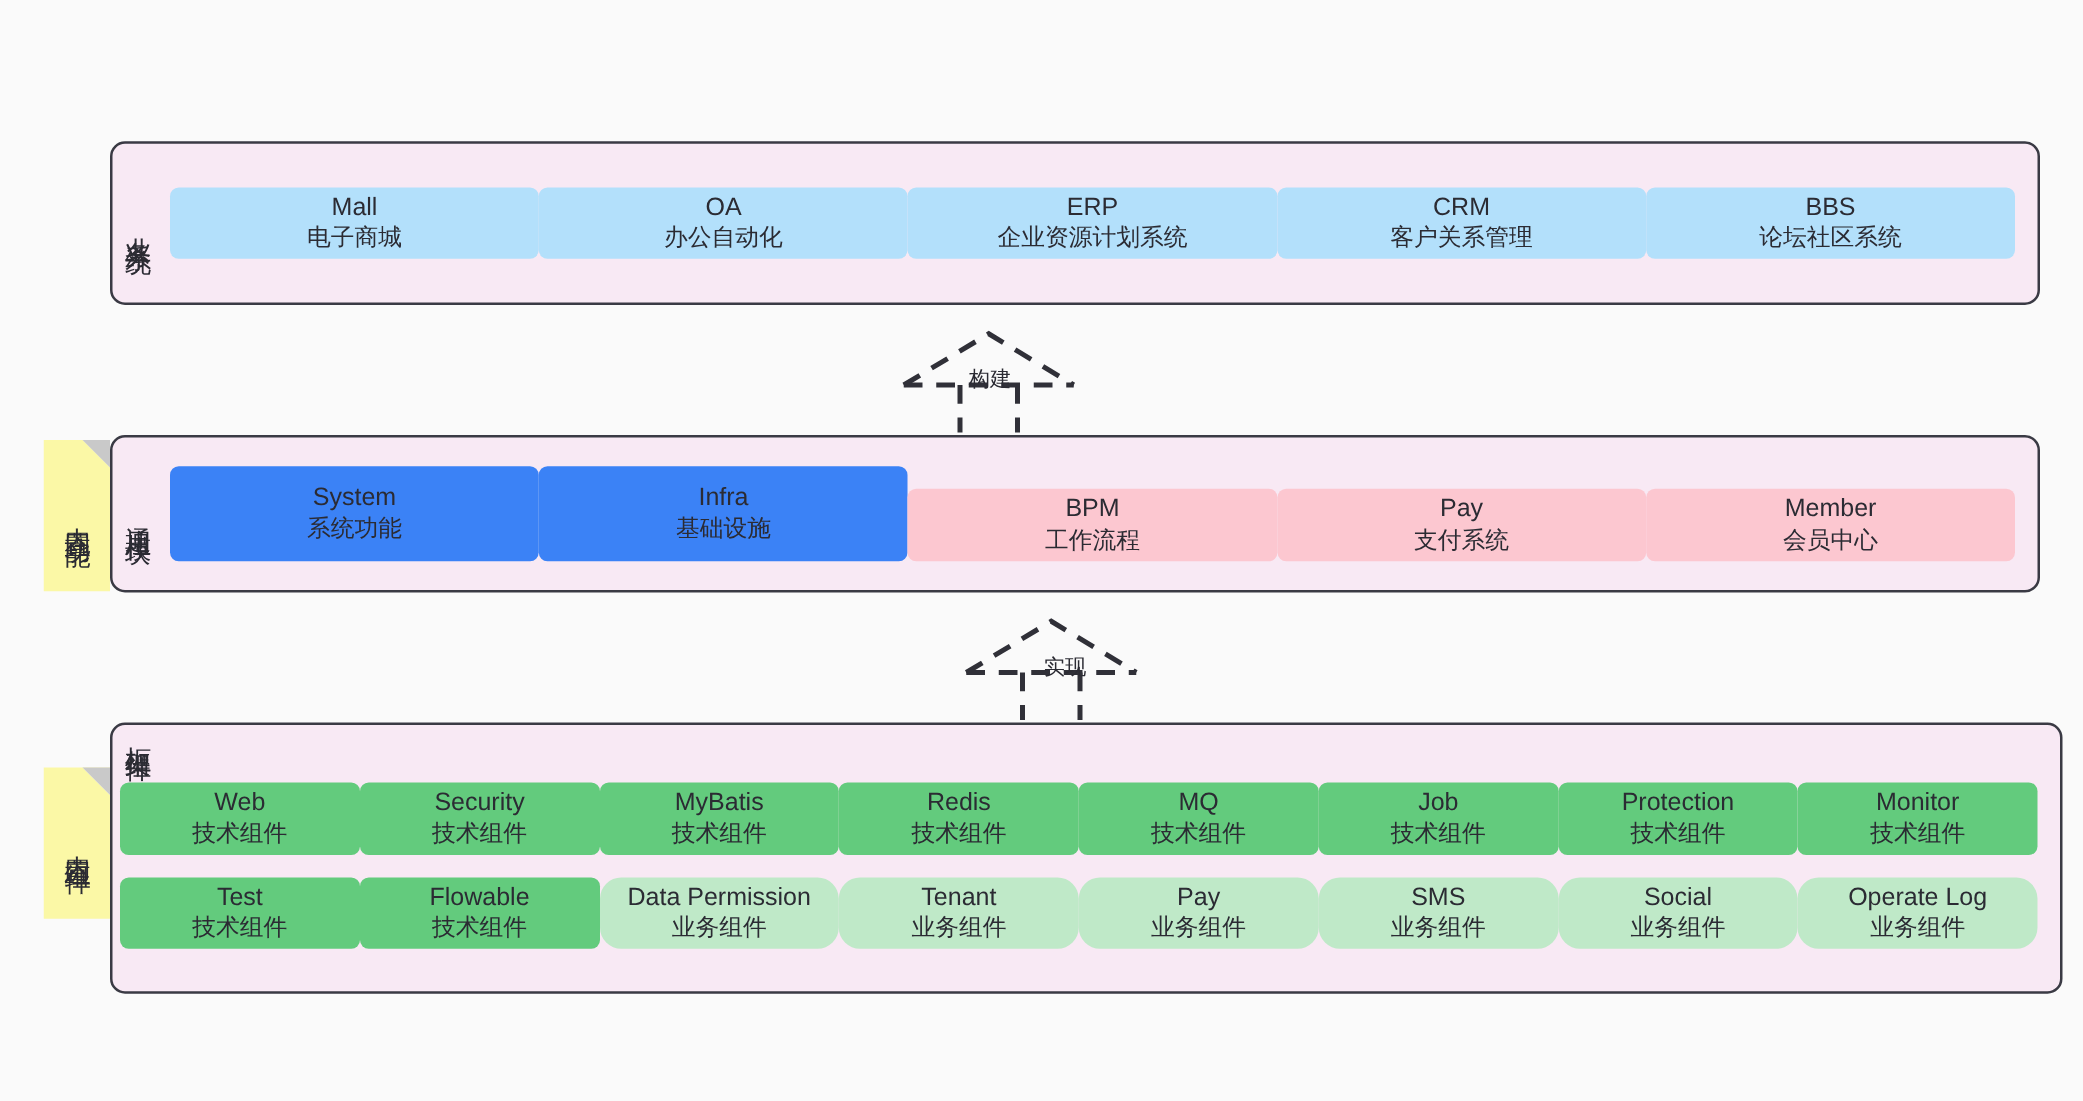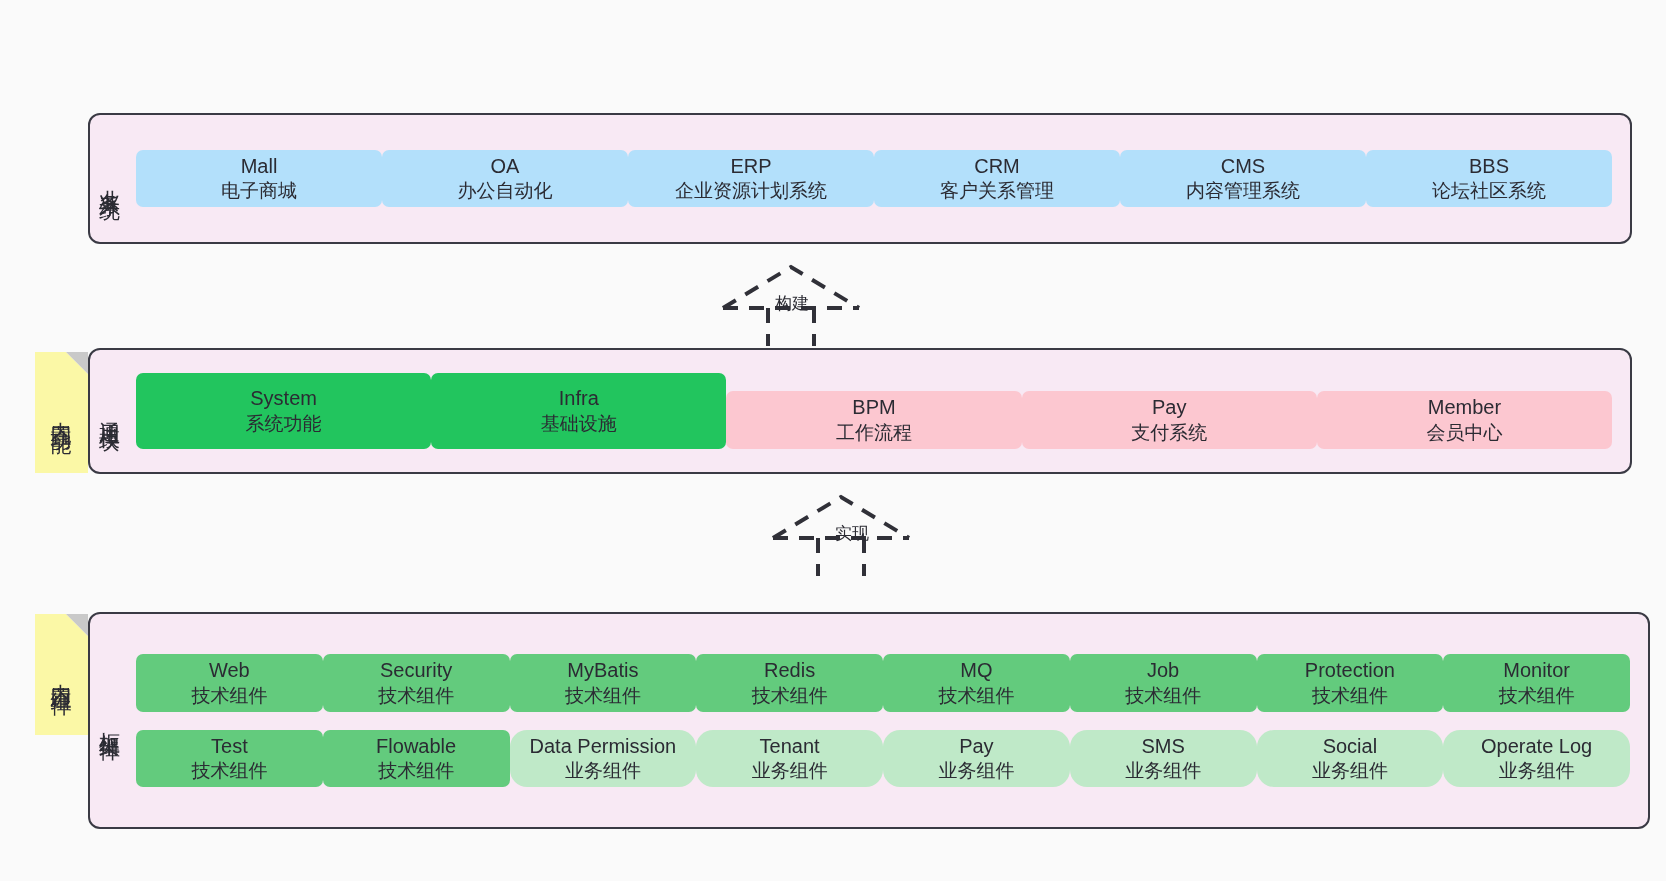--- a/index.html
+++ b/index.html
@@ -60,21 +60,21 @@
     line-height:1.26;
     color:#2b2b33;
     box-sizing:border-box;
     padding:4px 6px;
   }
   .cell .t1{font-size:20px;}
   .cell .t2{font-size:19px;}
 
   
   .c-blue      {background:#b3e0fb;}
-  .c-red       {background:#22c55e;}
+  .c-red       {background:#3b82f6;}
   .c-pink      {background:#fcc7d0;margin-top:18px;}
   .c-green     {background:#63cb7d;}
   .c-greenlight{background:#bfe9c8;border-radius:17px;}
 
   
   .note{
     position:absolute;
     background:#fbf8a6;
     box-shadow:0 0 0 0 transparent;
     display:flex;
@@ -136,24 +136,20 @@
           <span class="t1">OA</span>
           <span class="t2">办公自动化</span>
         </div>
         <div class="cell c-blue">
           <span class="t1">ERP</span>
           <span class="t2">企业资源计划系统</span>
         </div>
         <div class="cell c-blue">
           <span class="t1">CRM</span>
           <span class="t2">客户关系管理</span>
-        </div>
-        <div class="cell c-blue">
-          <span class="t1">CMS</span>
-          <span class="t2">内容管理系统</span>
         </div>
         <div class="cell c-blue">
           <span class="t1">BBS</span>
           <span class="t2">论坛社区系统</span>
         </div>
 
       </div>
     </div>
   </div>
 
@@ -214,21 +210,21 @@
     </svg>
     <span class="arrow-label" style="left:65px;top:30px;">实现</span>
   </div>
 
   <div class="note" style="left:35px;top:614px;width:53px;height:121px;">
     <span class="note-label">内置组件</span>
     <span class="fold-bg"></span>
     <span class="fold"></span>
   </div>
 
-  <div class="layer" id="layer-2" style="left:88px;top:612px;width:1562px;height:217px;">
+  <div class="layer" id="layer-2" style="left:88px;top:578px;width:1562px;height:217px;flex-direction:column;">
     <div class="layer-title">框架组件</div>
     <div class="layer-body">
 
       <div class="row">
         <div class="cell c-green">
           <span class="t1">Web</span>
           <span class="t2">技术组件</span>
         </div>
         <div class="cell c-green">
           <span class="t1">Security</span>

